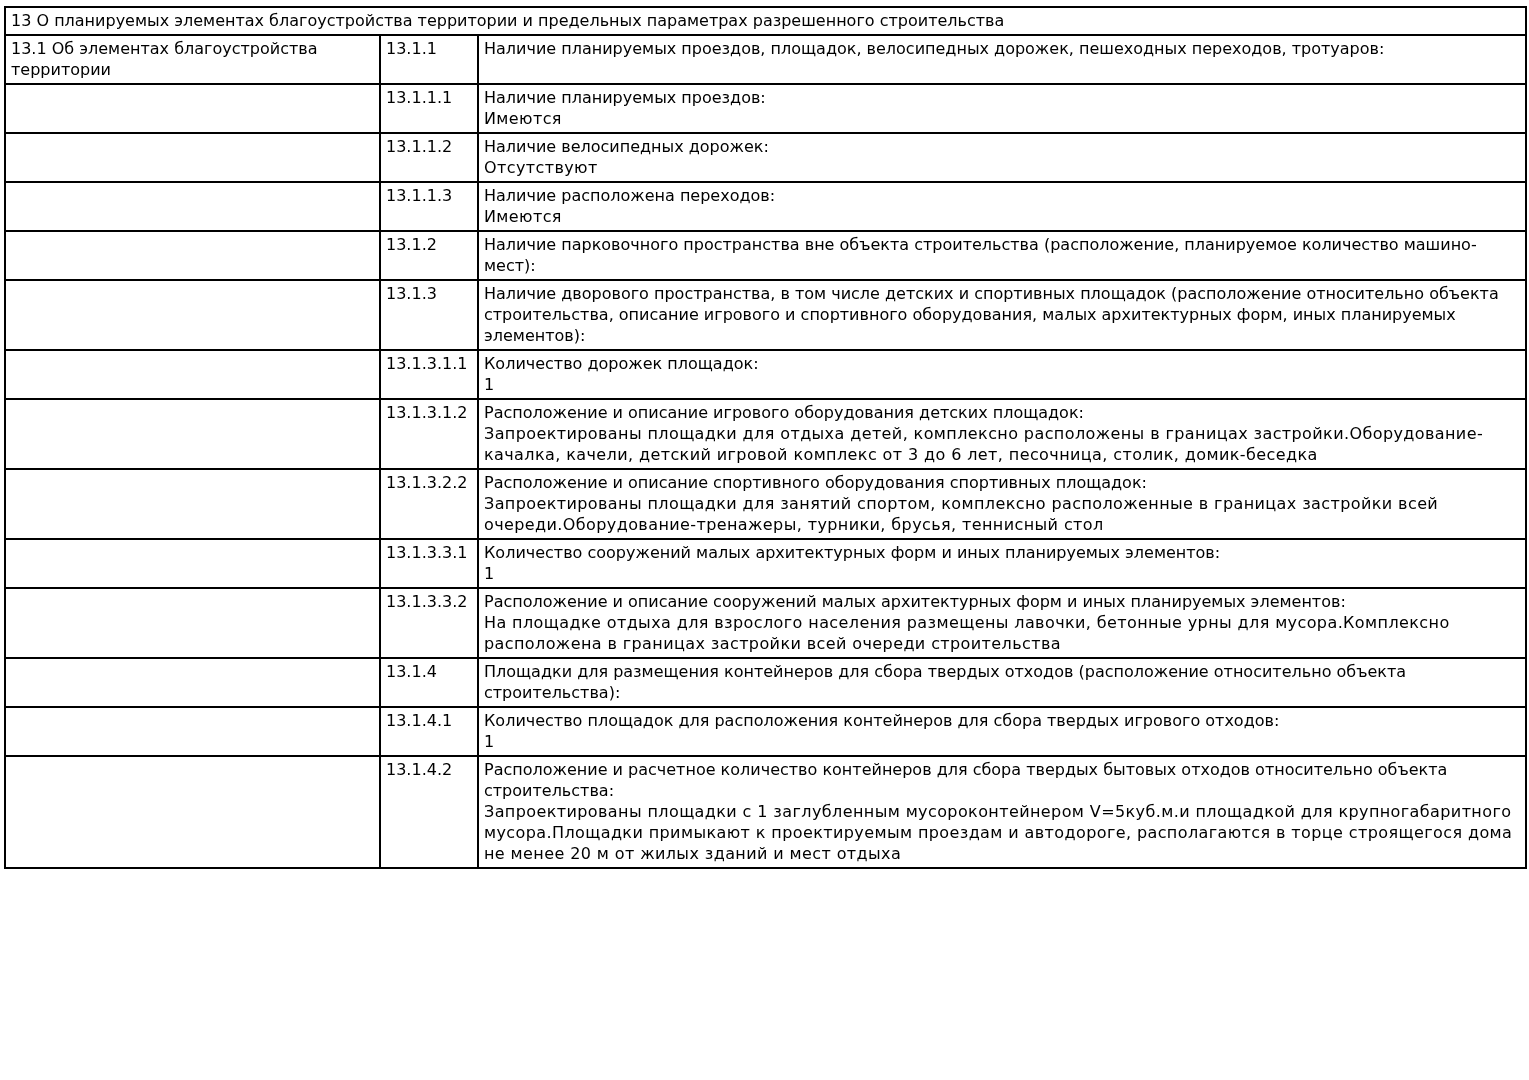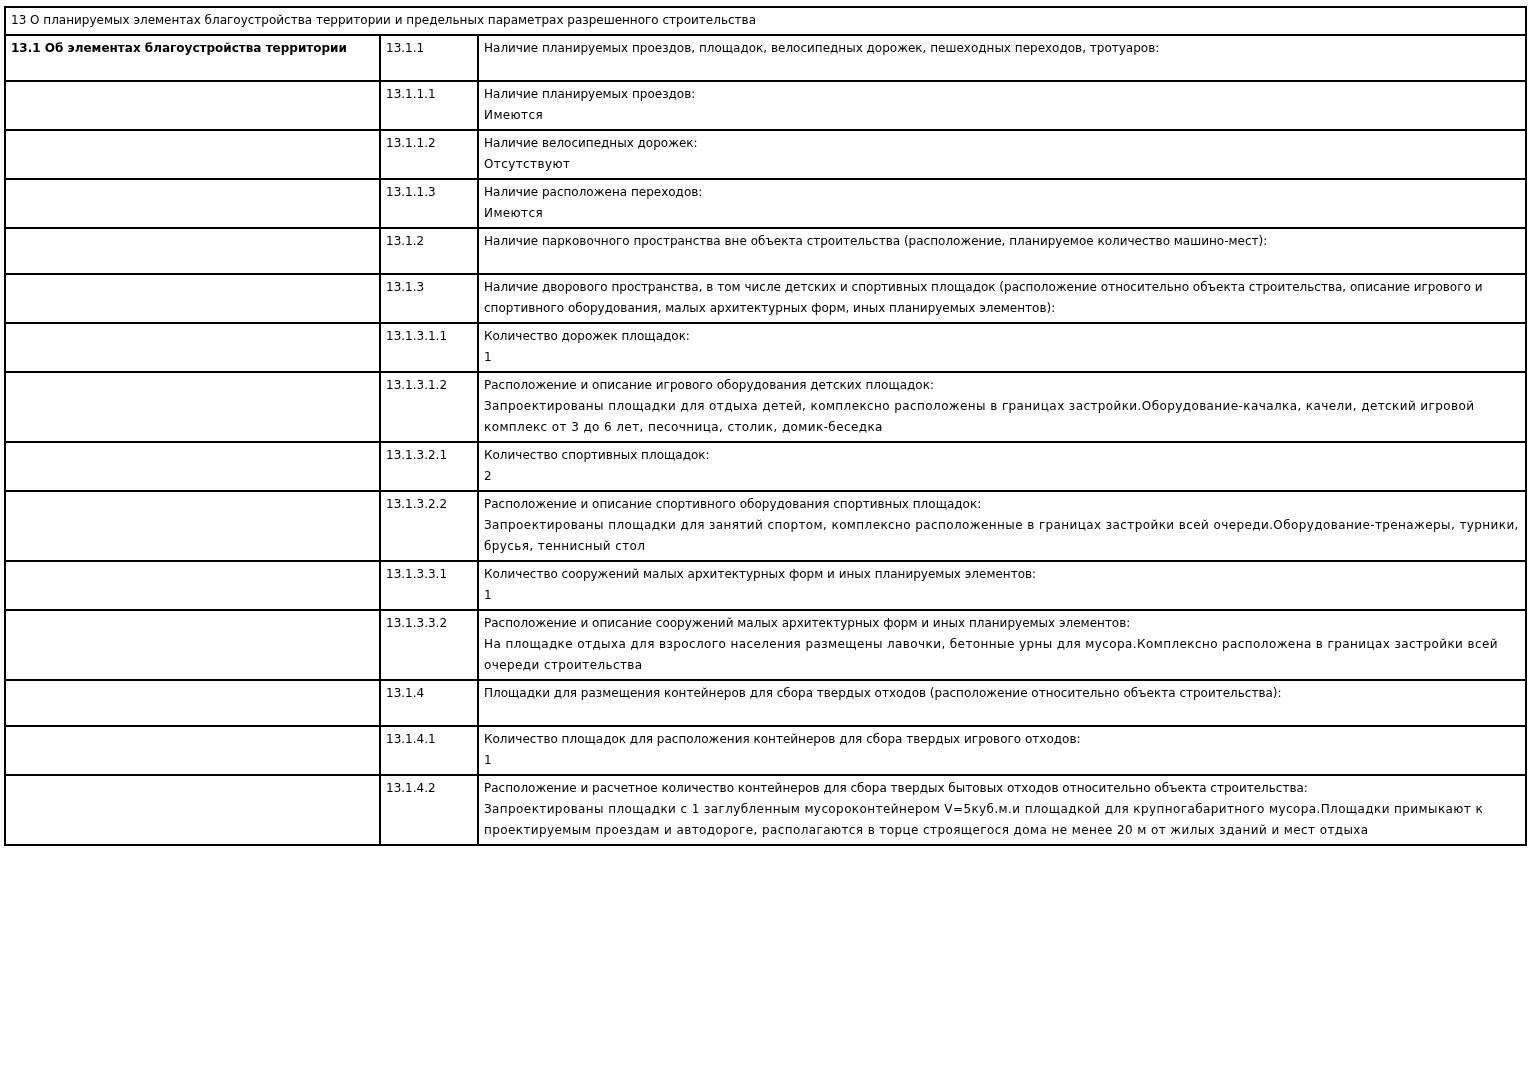--- a/index.html
+++ b/index.html
@@ -15,42 +15,42 @@
   table.decl {
     border-collapse: collapse;
     width: 1521px;
     margin: 6px 4px 4px 4px;
     table-layout: fixed;
   }
   table.decl td {
     border: 2px solid #000000;
     vertical-align: top;
     padding: 2px 5px 3px 5px;
-    font-size: 12px;
+    font-size: 16px;
     line-height: 21px;
     word-wrap: break-word;
   }
   td.header-cell {
     font-size: 16px;
     line-height: 20px;
     padding: 2px 5px;
   }
   col.c1 { width: 375px; }
   col.c2 { width: 98px;  }
   col.c3 { width: 1048px; }
   tbody tr { height: 46px; }
   .field-label {
     font-weight: normal;
   }
   .field-value {
     font-weight: normal;
     letter-spacing: 0.4px;
   }
   .field-value:empty { display: none; }
-  .section-cell { font-weight: bold; }
+  .section-cell { font-weight: normal; }
 </style>
 </head>
 <body>
 
 <table class="decl">
   <colgroup>
     <col class="c1">
     <col class="c2">
     <col class="c3">
   </colgroup>
@@ -128,28 +128,20 @@
 
   <tr>
     <td class="section-cell"></td>
     <td class="code-cell">13.1.3.1.2</td>
     <td class="content-cell">
       <div class="field-label">Расположение и описание игрового оборудования детских площадок:</div>
       <div class="field-value">Запроектированы площадки для отдыха детей, комплексно расположены в границах застройки.Оборудование-качалка, качели, детский игровой комплекс от 3 до 6 лет, песочница, столик, домик-беседка</div>
     </td>
   </tr>
 
-  <tr>
-    <td class="section-cell"></td>
-    <td class="code-cell">13.1.3.2.1</td>
-    <td class="content-cell">
-      <div class="field-label">Количество спортивных площадок:</div>
-      <div class="field-value">2</div>
-    </td>
-  </tr>
 
   <tr>
     <td class="section-cell"></td>
     <td class="code-cell">13.1.3.2.2</td>
     <td class="content-cell">
       <div class="field-label">Расположение и описание спортивного оборудования спортивных площадок:</div>
       <div class="field-value">Запроектированы площадки для занятий спортом, комплексно расположенные в границах застройки всей очереди.Оборудование-тренажеры, турники, брусья, теннисный стол</div>
     </td>
   </tr>
 

